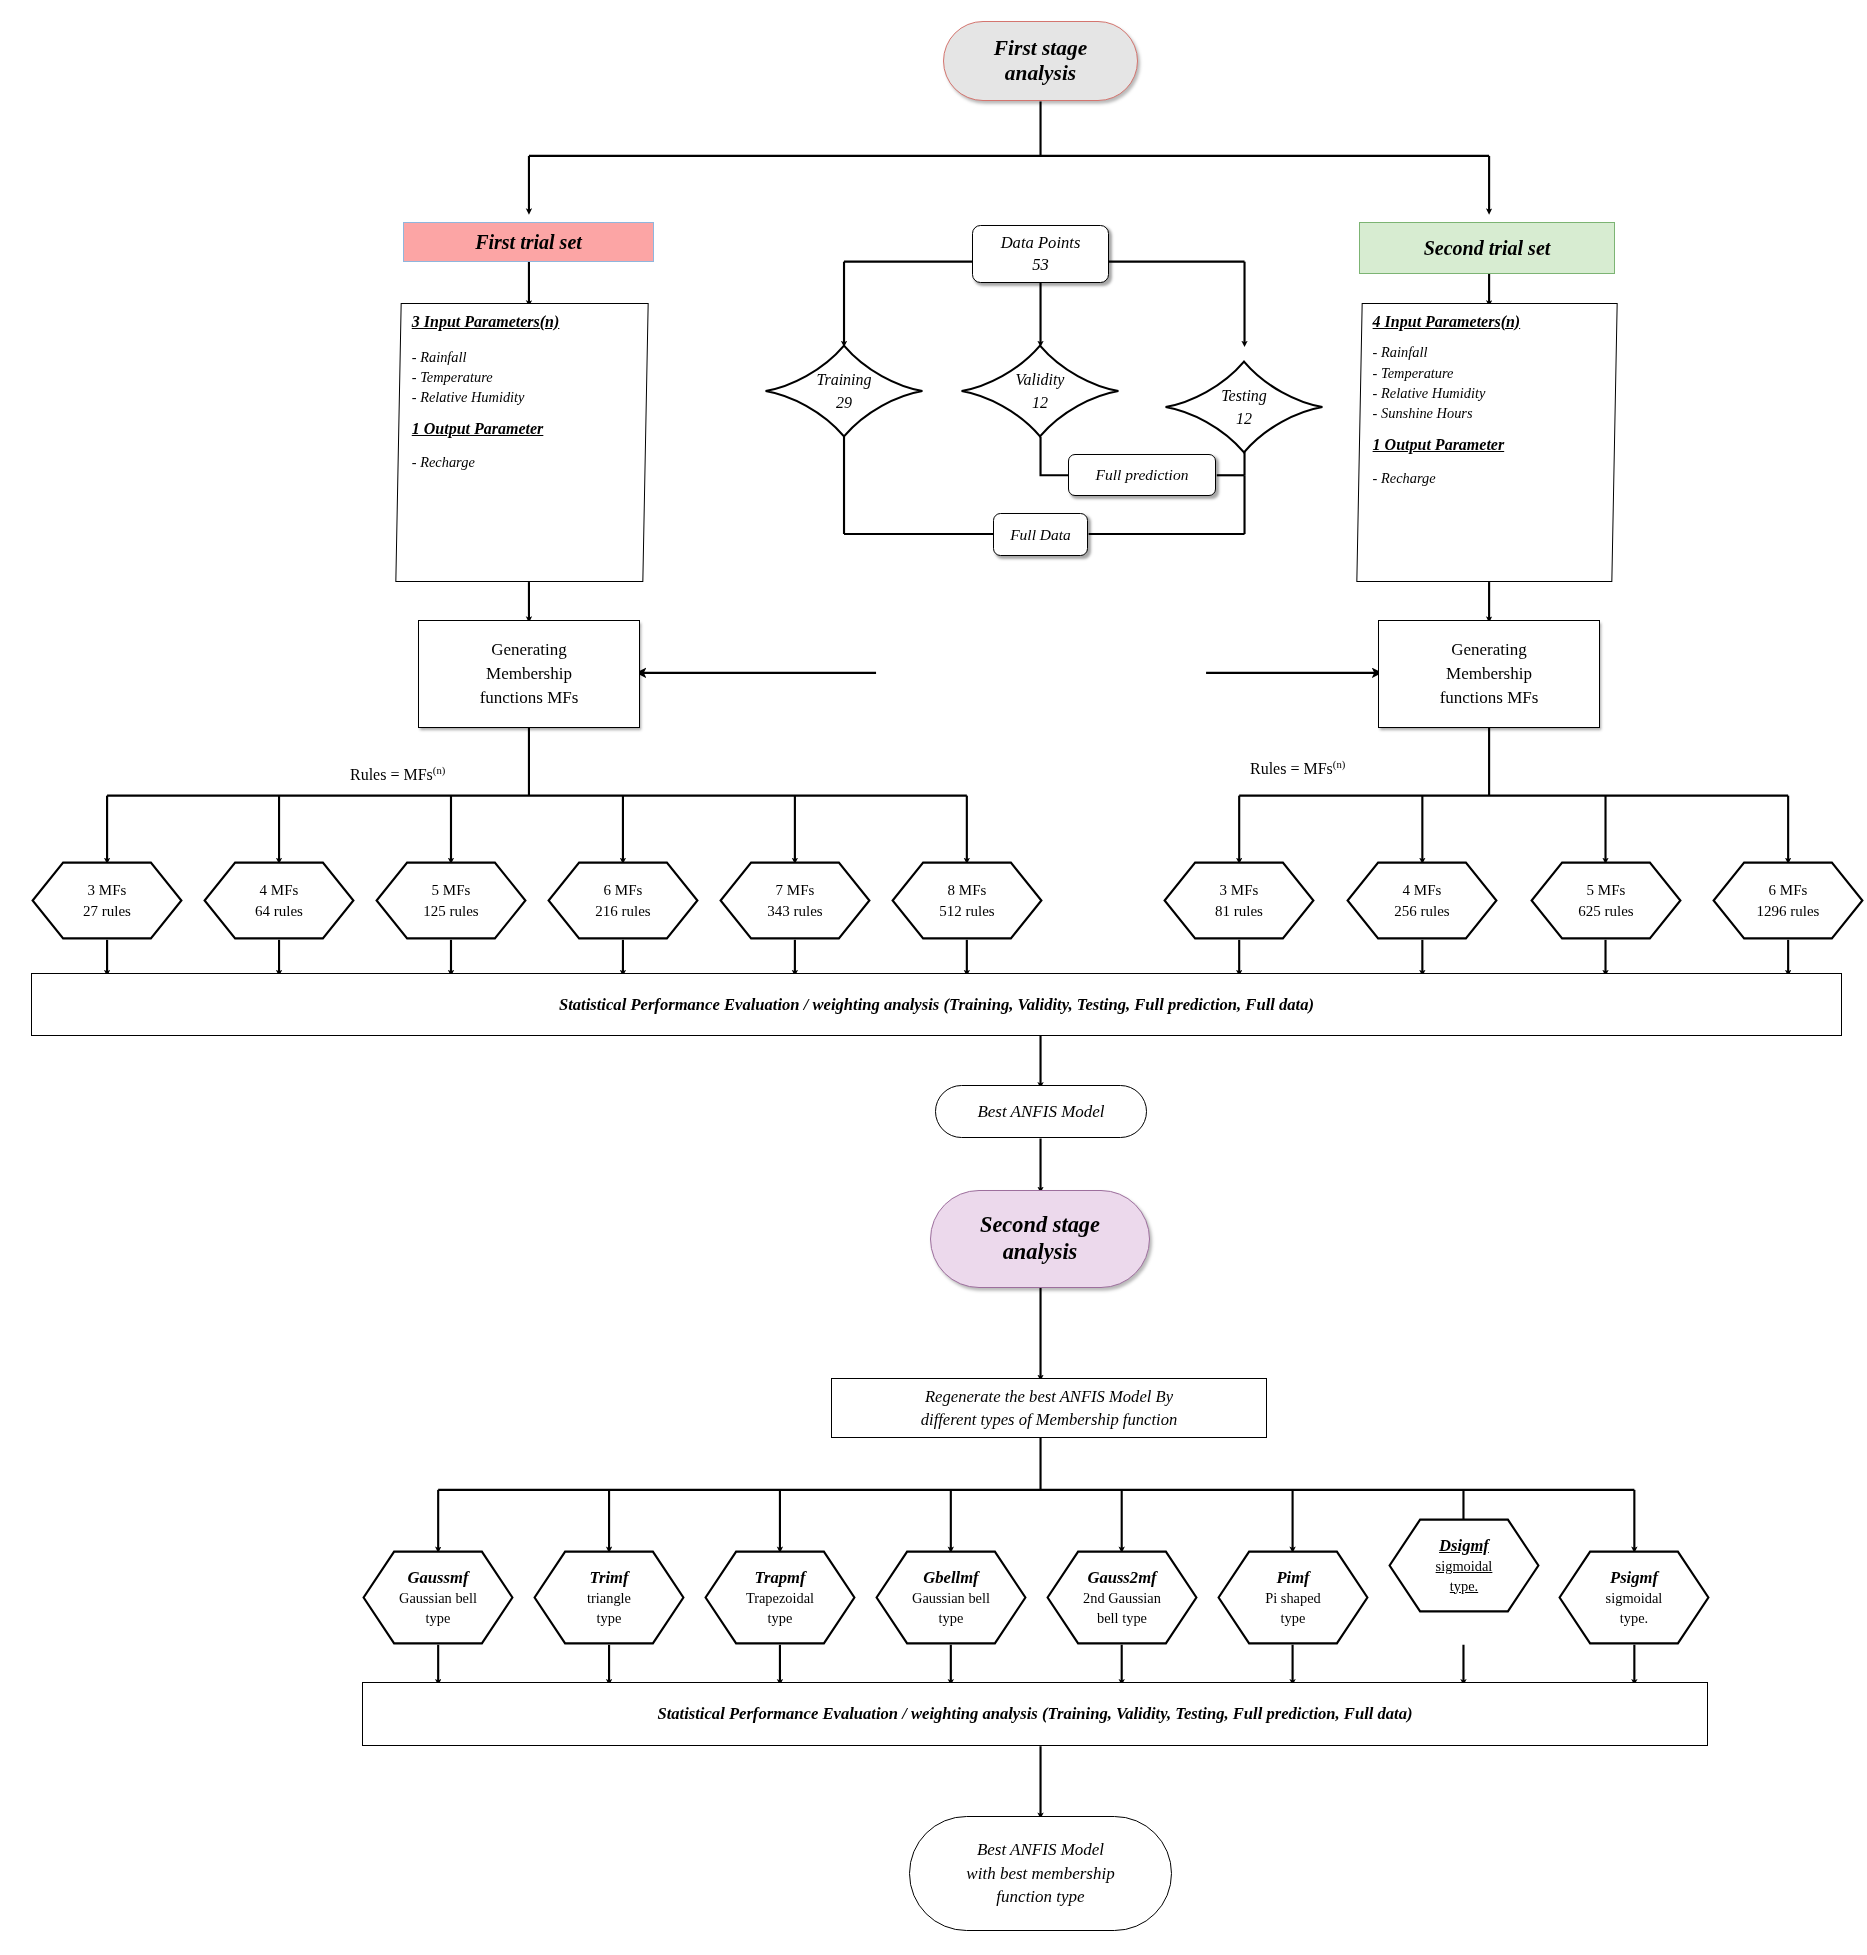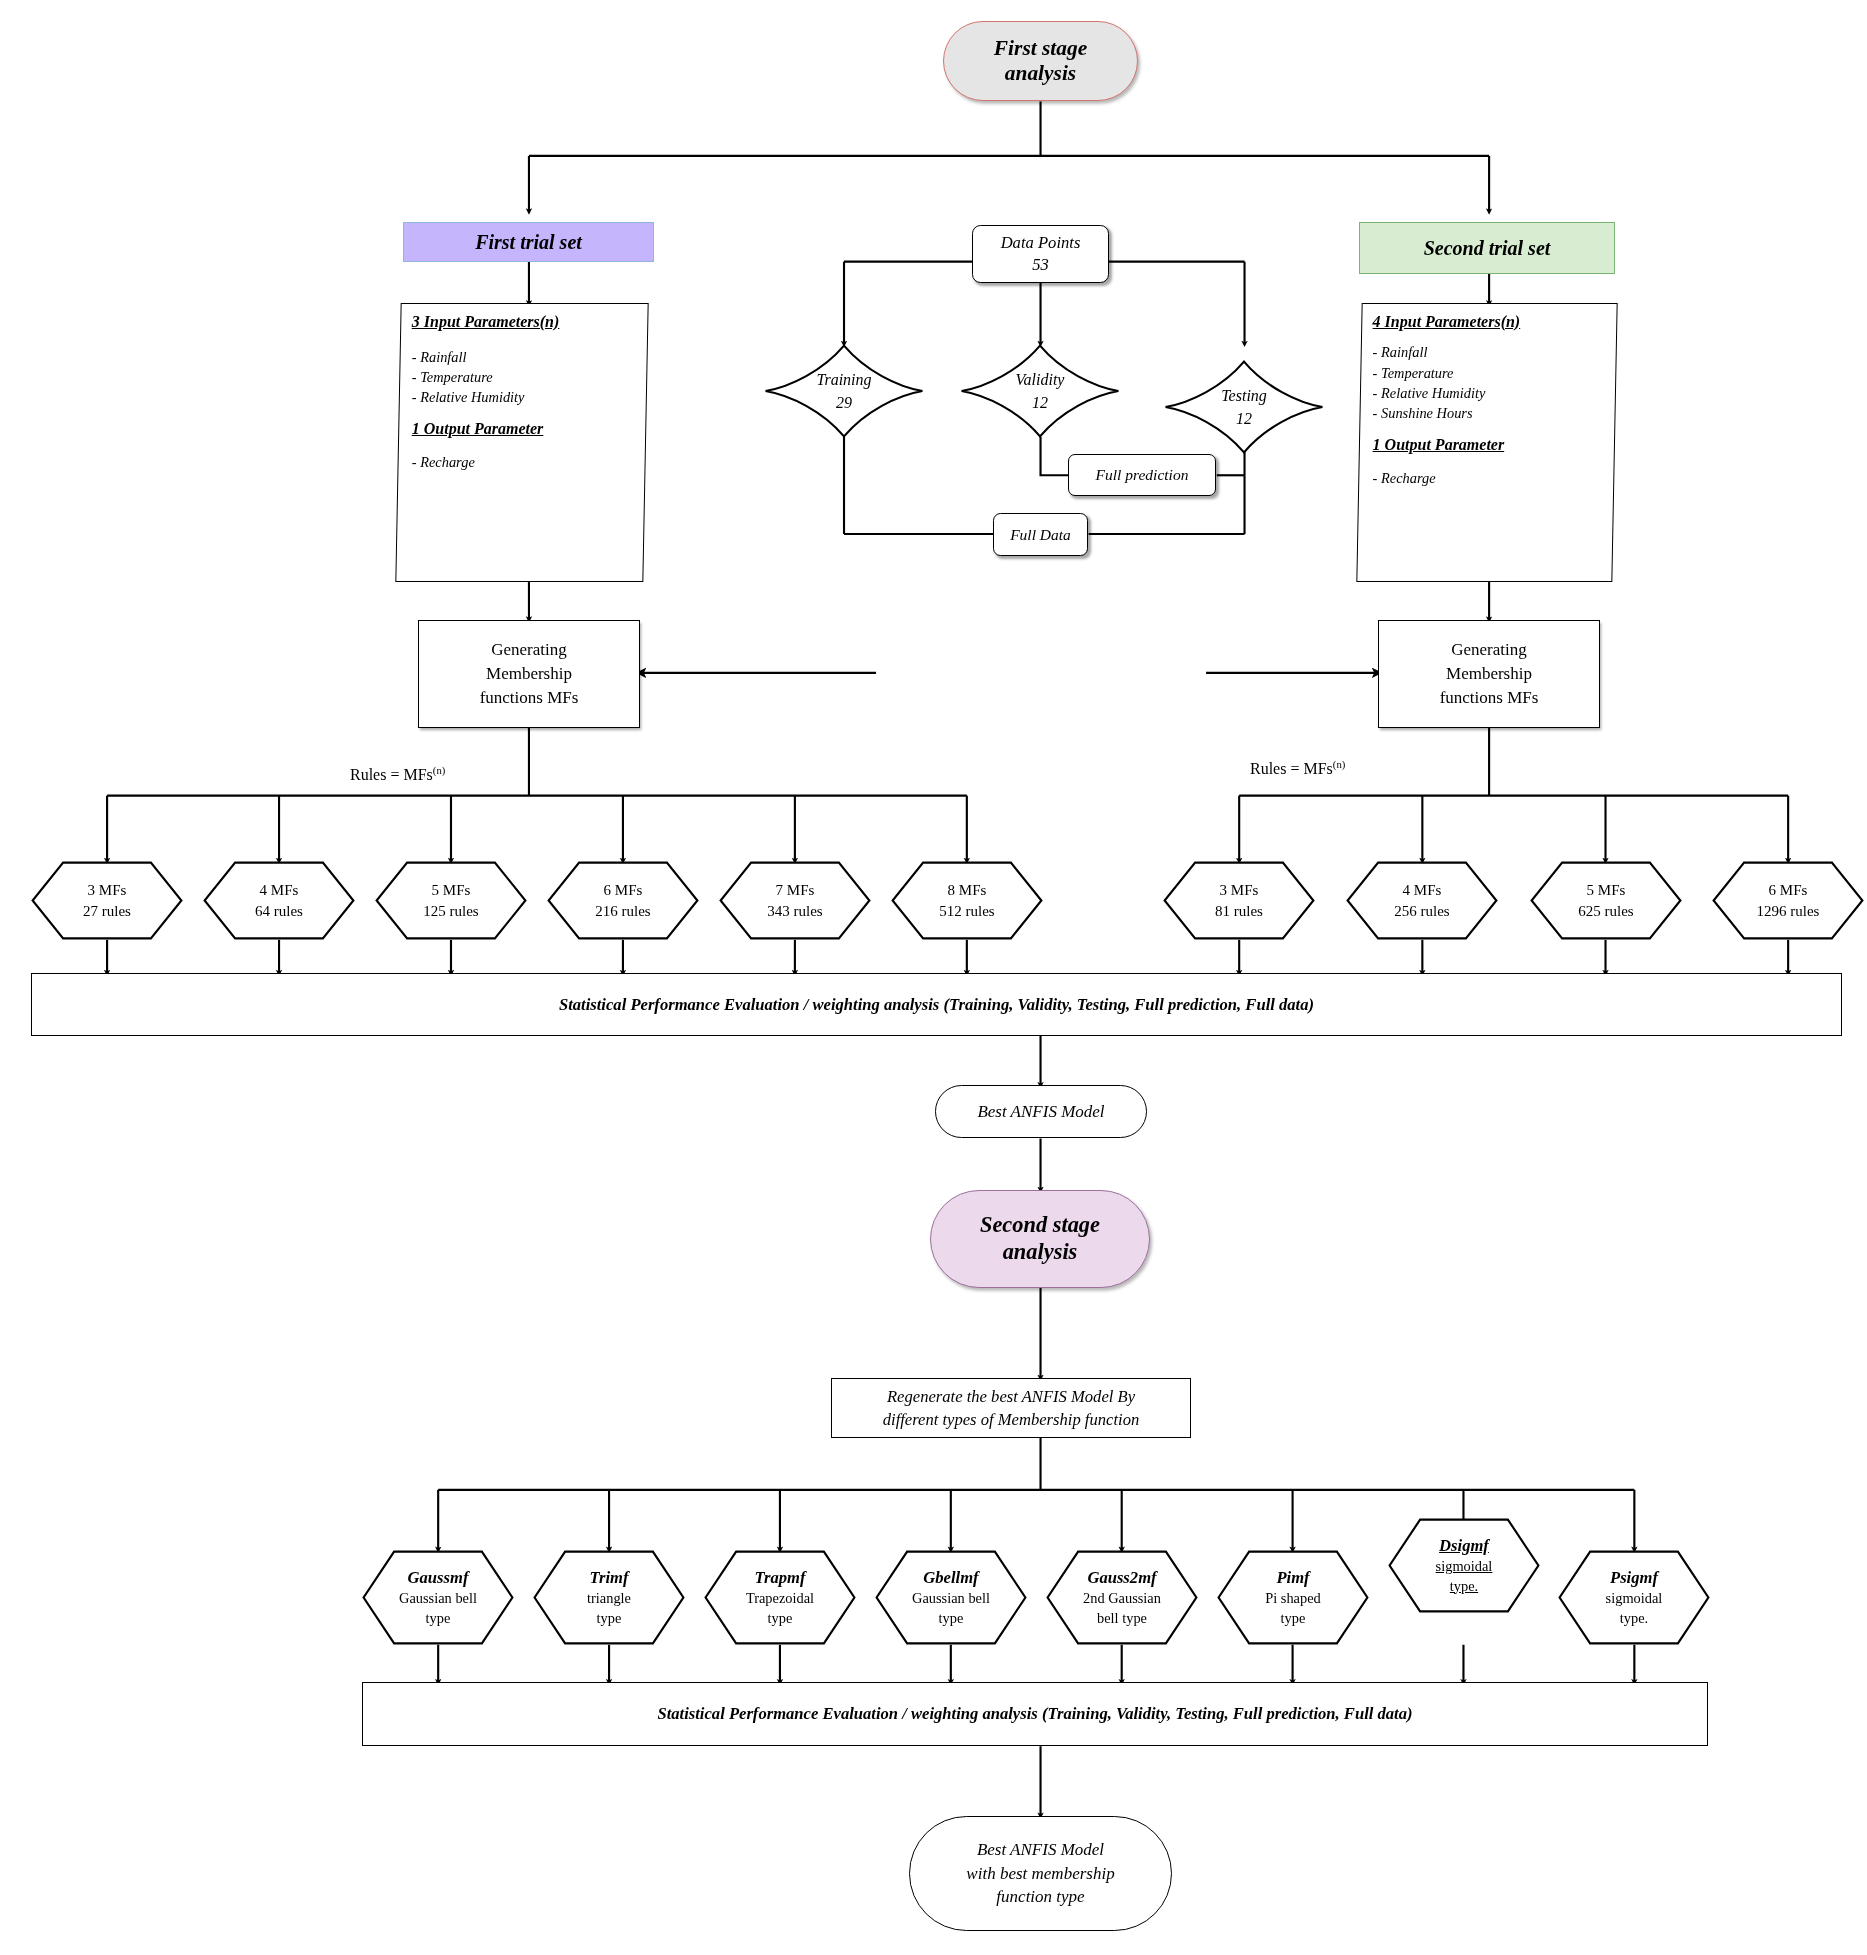--- a/index.html
+++ b/index.html
@@ -17,21 +17,21 @@
               box-shadow:2.1px 2.7px 3.2px rgba(0,0,0,.28);}
   .stage-purple{background:#ecd9ec;border-color:#9d6f9d;
                 box-shadow:2.1px 2.7px 3.2px rgba(0,0,0,.28);}
 
   
   .rect{border:1.6px solid #000;background:#fff;}
   .rect-shadow{box-shadow:2.1px 2.7px 2.7px rgba(0,0,0,.35);}
 
   
   .chip{border:1.6px solid;font-style:italic;font-weight:700;}
-  .chip-blue{background:#c4b5fd;border-color:#8fb6dd;}
+  .chip-blue{background:#fca5a5;border-color:#8fb6dd;}
   .chip-green{background:#d7ecd1;border-color:#7cb473;}
 
   
   .panel{border:1.6px solid #000;background:#fff;
          display:block;text-align:left;
          transform:skewX(-1.1deg);}
   .panel .inner{transform:skewX(1.1deg);padding:8.5px 11.8px;}
   .panel .hd{font-style:italic;font-weight:700;text-decoration:underline;
              font-size:16px;white-space:nowrap;}
   .panel .li{font-style:italic;font-size:14.4px;margin-top:3.2px;white-space:nowrap;}
@@ -357,21 +357,21 @@
 
   <div class="node rect" style="left:935px;top:1085px;width:212px;height:53px;border-radius:5340px;font-size:17px;">
     <span class="it">Best ANFIS Model</span>
   </div>
 
   <div class="node stadium stage-purple" style="left:930px;top:1190px;width:220px;height:98px;font-size:22.4px;line-height:1.2;">
     <span>Second stage</span>
     <span>analysis</span>
   </div>
 
-  <div class="node rect" style="left:831px;top:1378px;width:360px;height:60px;font-size:16.6px;line-height:1.4;">
+  <div class="node rect" style="left:831px;top:1378px;width:436px;height:60px;font-size:16.6px;line-height:1.4;">
     <span class="it">Regenerate the best ANFIS Model By</span>
     <span class="it">different types of Membership function</span>
   </div>
 
   <div class="hex" style="left:362px;top:1550px;width:152px;height:95px;">
     <svg class="hexbg" viewBox="0 0 284 178" preserveAspectRatio="none">
         <path d="M60,3 L224,3 L281,89 L224,175 L60,175 L3,89 Z" fill="#fff" stroke="#000" stroke-width="4"></path>
       </svg>
     <div class="hextxt" style="font-size:14.4px;">
       <div class="it bold" style="font-size:16.6px;">Gaussmf</div>

